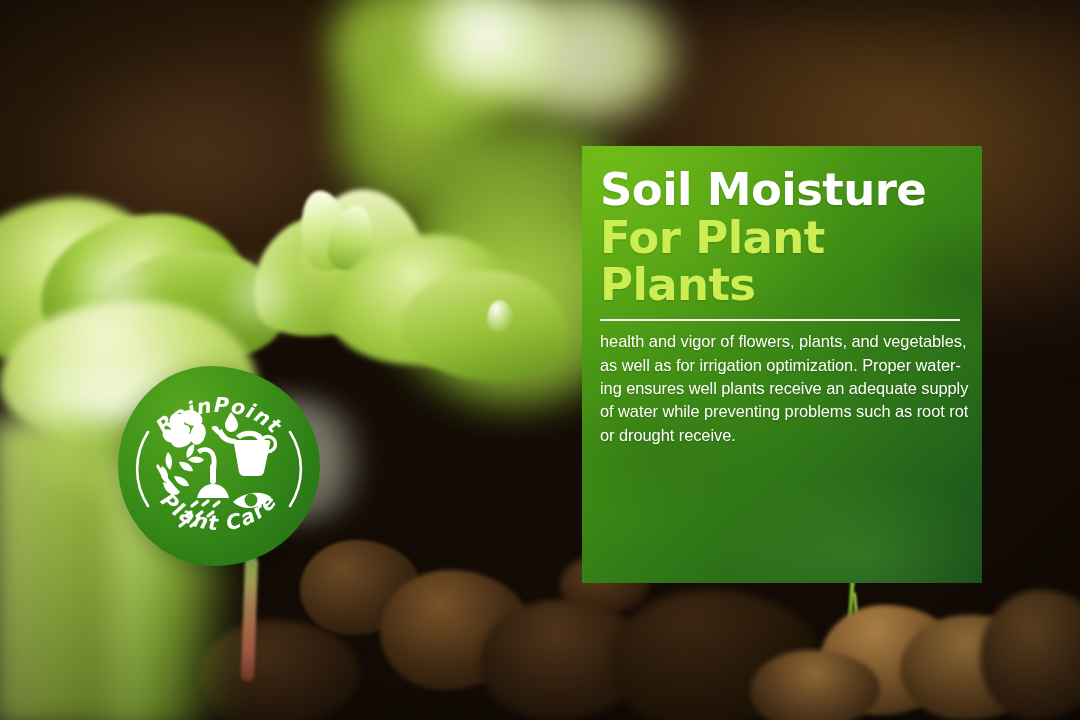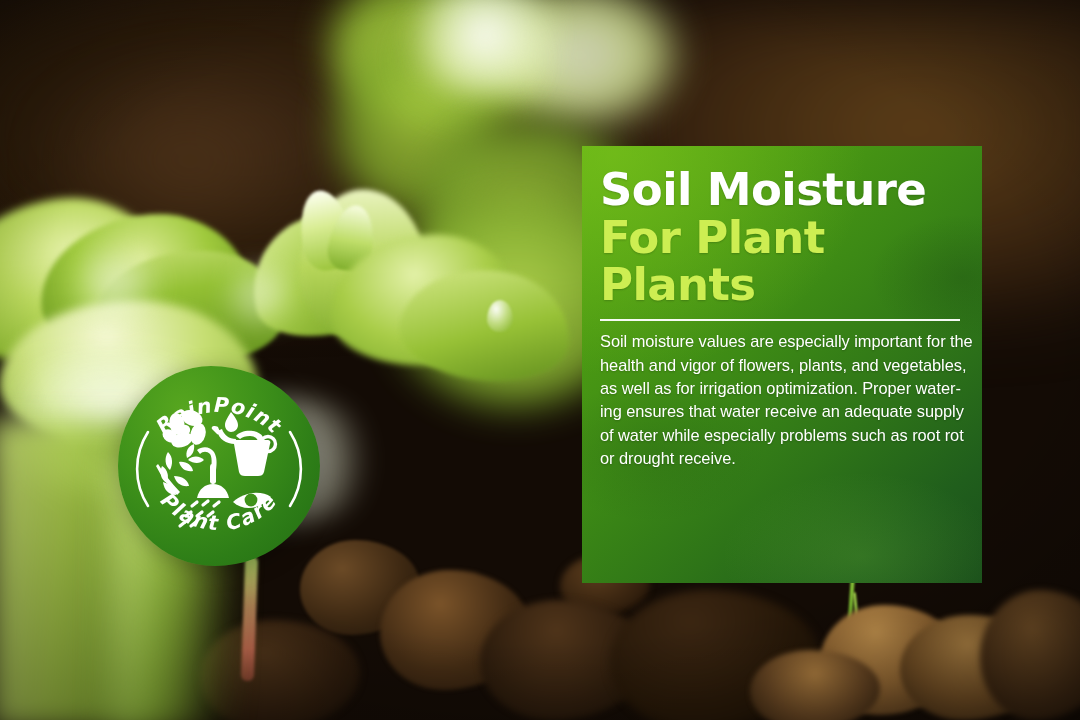--- a/index.html
+++ b/index.html
@@ -456,24 +456,23 @@
 
       <h1 class="headline">
         <span class="hl-line">Soil Moisture</span>
         <span class="hl-line accent">For Plant</span>
         <span class="hl-line accent">Plants</span>
       </h1>
 
       <div class="divider"></div>
 
       <p class="body-copy">
-        <span class="bc-line">Soil moisture values are especially important for the</span>
         <span class="bc-line">health and vigor of flowers, plants, and vegetables,</span>
         <span class="bc-line">as well as for irrigation optimization. Proper water-</span>
-        <span class="bc-line">ing ensures that water receive an adequate supply</span>
-        <span class="bc-line">of water while especially problems such as root rot</span>
+        <span class="bc-line">ing ensures well plants receive an adequate supply</span>
+        <span class="bc-line">of water while preventing problems such as root rot</span>
         <span class="bc-line">or drought receive.</span>
       </p>
 
     </div>
   </div>
 
 </div>
 
 </body></html>

